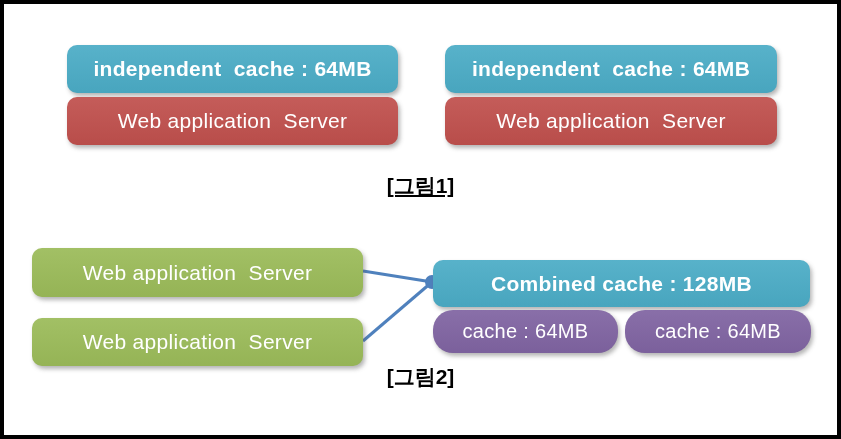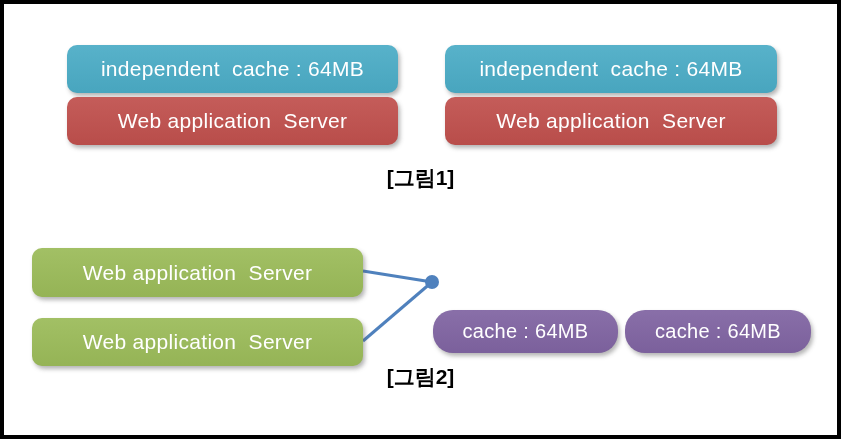--- a/index.html
+++ b/index.html
@@ -21,21 +21,21 @@
     position:absolute;
     display:flex;align-items:center;justify-content:center;
     border-radius:10px;
     color:var(--box_text);
     font-size:21px;
     letter-spacing:0.3px;
     box-shadow:2px 3px 4px rgba(90,90,90,0.45);
     background-image:linear-gradient(rgba(255,255,255,0.07),rgba(0,0,0,0.04));
   }
   .box span{white-space:pre;}
-  .teal{background-color:var(--teal);}
+  .teal{background-color:var(--teal);font-weight:bold;}
   .red{background-color:var(--red);}
   .green{background-color:var(--green);}
   .purple{background-color:var(--purple);border-radius:20px;font-size:20px;}
 
   
   .cacheA{left:63px;top:41px;width:331px;height:48px;}
   .serverA{left:63px;top:93px;width:331px;height:48px;}
   .cacheB{left:441px;top:41px;width:332px;height:48px;}
   .serverB{left:441px;top:93px;width:332px;height:48px;}
 
@@ -46,21 +46,21 @@
   .mem1{left:429px;top:306px;width:185px;height:43px;}
   .mem2{left:621px;top:306px;width:186px;height:43px;}
 
   .caption{
     position:absolute;left:0;width:100%;
     text-align:center;
     color:var(--caption_text);
     font-weight:bold;
     font-size:21px;
   }
-  .caption1{top:160px;}
+  .caption1{top:168px;text-decoration:underline;}
   .caption2{top:359px;}
 
   .connectors{
     position:absolute;left:0;top:0;
     pointer-events:none;
   }
   .connector{stroke:var(--connector);stroke-width:3;}
   .connector-dot{fill:var(--connector);}
 </style>
 </head>
@@ -87,20 +87,23 @@
     <line class="connector" x1="359" y1="337" x2="428" y2="278"></line>
     <circle class="connector-dot" cx="428" cy="278" r="7"></circle>
   </svg>
 
   <div class="box green was1">
     <span>Web application  Server</span>
   </div>
   <div class="box green was2">
     <span>Web application  Server</span>
   </div>
+  <div class="box teal combined">
+    <span>Combined cache : 128MB</span>
+  </div>
   <div class="box purple mem1">
     <span>cache : 64MB</span>
   </div>
   <div class="box purple mem2">
     <span>cache : 64MB</span>
   </div>
   <div class="caption caption2">[그림2]</div>
 
 </div>
 

